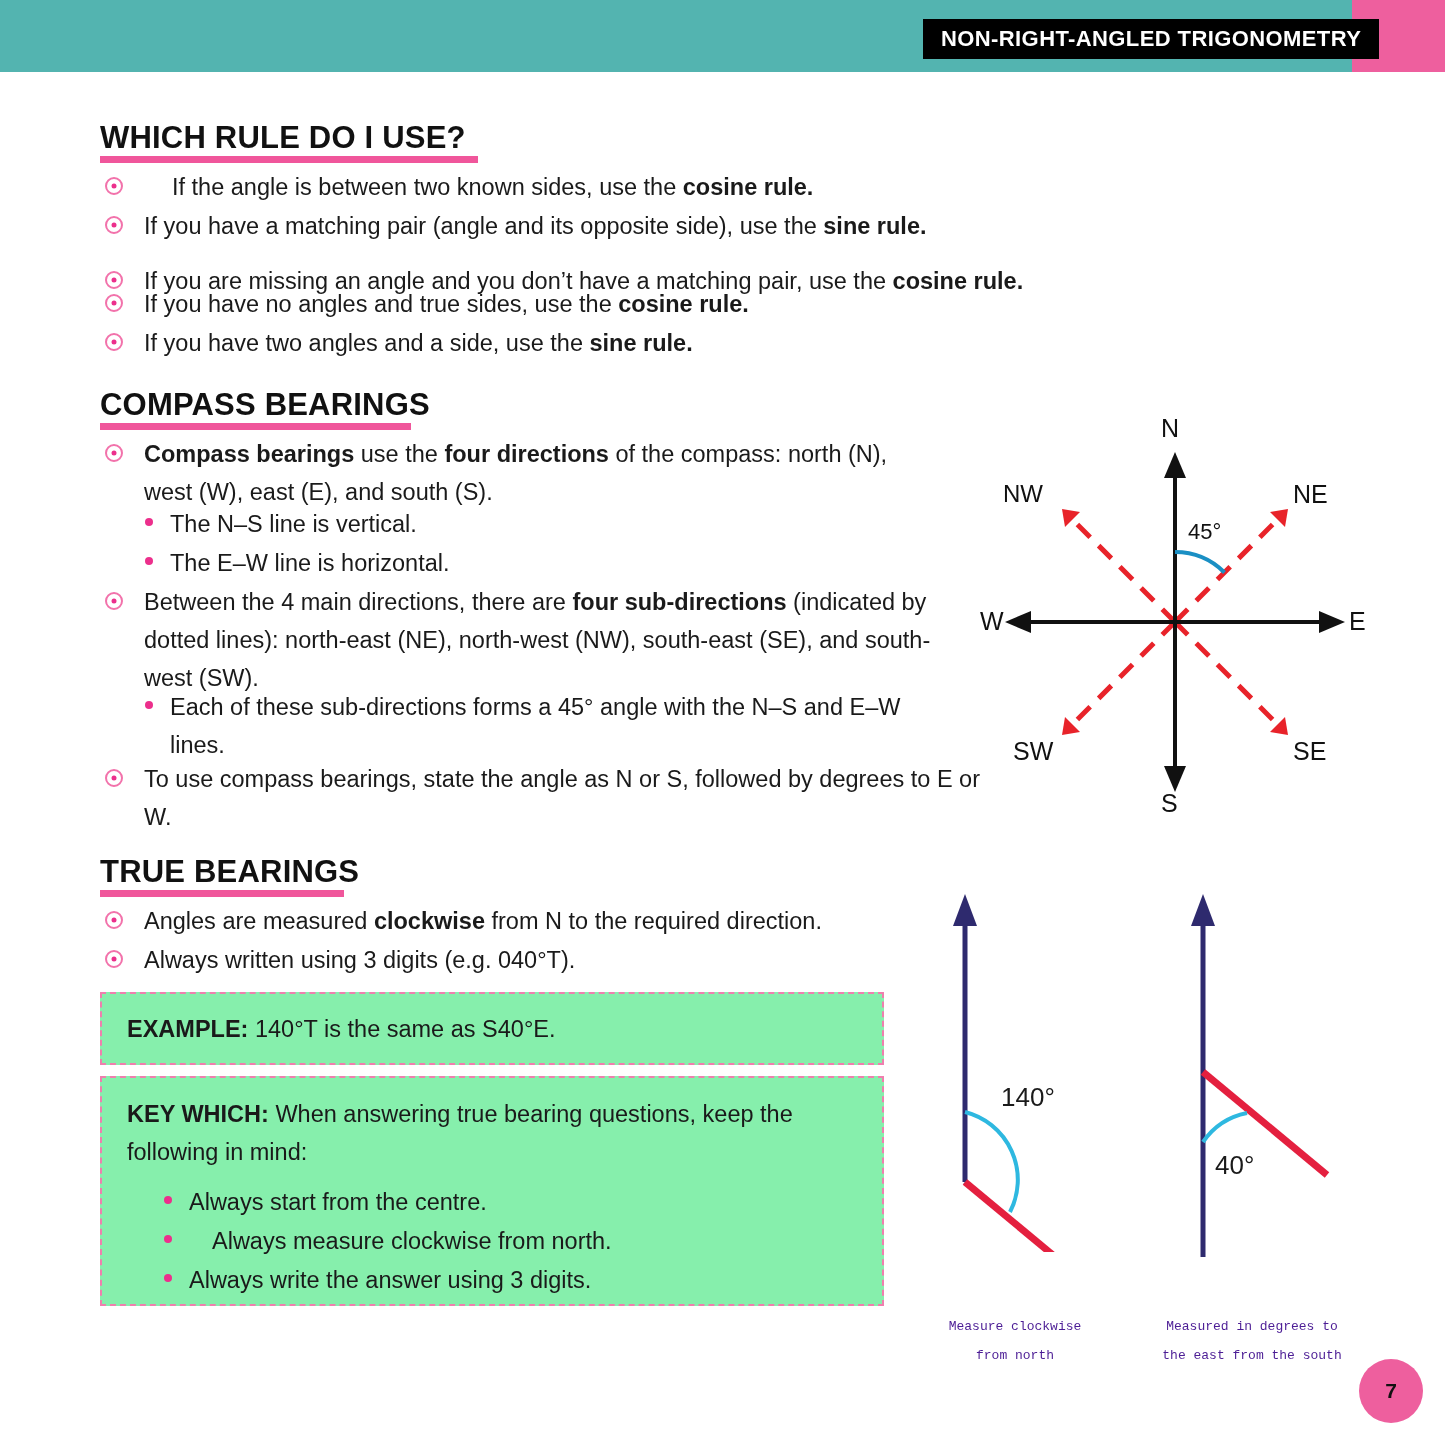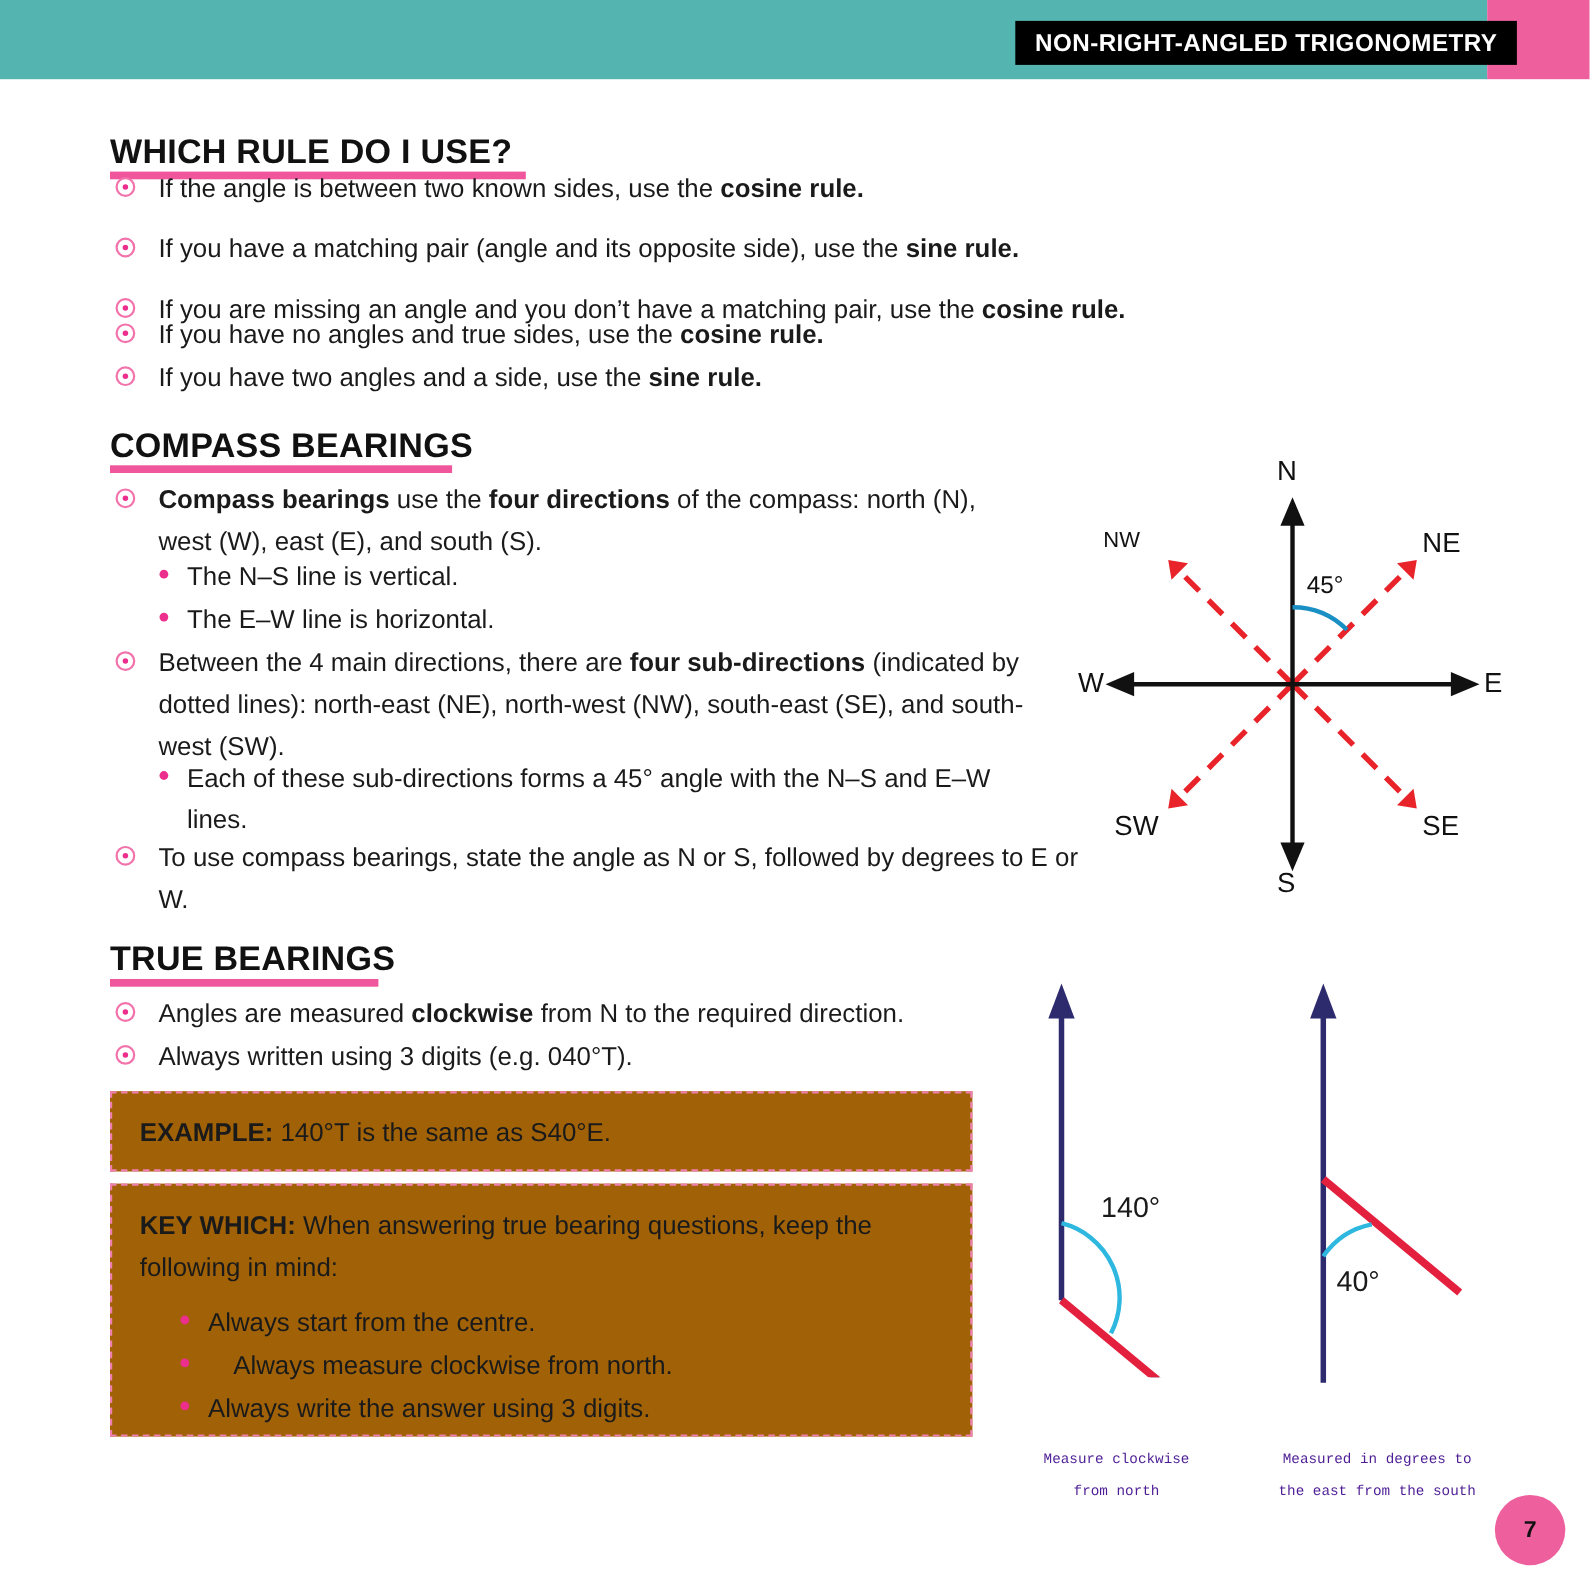--- a/index.html
+++ b/index.html
@@ -114,21 +114,21 @@
     width: 8px;
     height: 8px;
     border-radius: 50%;
     background: #ec2f8c;
     margin-top: 13px;
   }
 
   
   .callout {
     position: absolute;
-    background: #a16207;
+    background: #86efac;
     border: 2px dashed #ef7fae;
     box-sizing: border-box;
   }
   .callout-text {
     font-size: 23.5px;
     line-height: 38px;
     color: #1a1a1a;
   }
   .callout-text b { font-weight: bold; }
 
@@ -168,21 +168,21 @@
   <div class="header-teal"></div>
   <div class="header-pink"></div>
   <div class="header-chip">NON-RIGHT-ANGLED TRIGONOMETRY</div>
 </div>
 
 <div class="content">
 
   <div class="section-heading" style="left:100px; top:48px;">WHICH RULE DO I USE?</div>
   <div class="heading-rule" style="left:100px; top:84px; width:378px;"></div>
 
-  <div class="bullet-row" style="left:105px; top:80px; width:1000px;">
+  <div class="bullet-row" style="left:105px; top:96px; width:1000px;gap:28px;">
     <div class="bullet-marker"></div>
     <div class="bullet-text" style="margin-left:21px;">
       <span>If the angle is between two known sides, use the </span><b>cosine rule.</b>
     </div>
   </div>
   <div class="bullet-row" style="left:105px; top:135px; width:1000px;">
     <div class="bullet-marker"></div>
     <div class="bullet-text" style="margin-left:21px;">
       <span>If you have a matching pair (angle and its opposite side), use the </span><b>sine rule.</b>
     </div>
@@ -272,21 +272,21 @@
         <polygon points="370,200 344,189 344,211"></polygon>
       </g>
 
       <path d="M 200 130 A 70 70 0 0 1 249.5 150.5" fill="none" stroke="#1a8fc4" stroke-width="4"></path>
     </svg>
     <div style="position:absolute; left:186px; top:-8px; font-size:25px; color:#111;">N</div>
     <div style="position:absolute; left:186px; top:367px; font-size:25px; color:#111;">S</div>
     <div style="position:absolute; left:374px; top:185px; font-size:25px; color:#111;">E</div>
     <div style="position:absolute; left:5px; top:185px; font-size:25px; color:#111;">W</div>
     <div style="position:absolute; left:318px; top:58px; font-size:25px; color:#111;">NE</div>
-    <div style="position:absolute; left:28px; top:58px; font-size:20px; color:#111;">NW</div>
+    <div style="position:absolute; left:28px; top:58px; font-size:24px; color:#111;">NW</div>
     <div style="position:absolute; left:318px; top:315px; font-size:25px; color:#111;">SE</div>
     <div style="position:absolute; left:38px; top:315px; font-size:25px; color:#111;">SW</div>
     <div style="position:absolute; left:213px; top:97px; font-size:22px; color:#111;">45°</div>
   </div>
 
   <div class="section-heading" style="left:100px; top:782px;">TRUE BEARINGS</div>
   <div class="heading-rule" style="left:100px; top:818px; width:244px;"></div>
 
   <div class="bullet-row" style="left:105px; top:830px; width:900px;">
     <div class="bullet-marker"></div>

